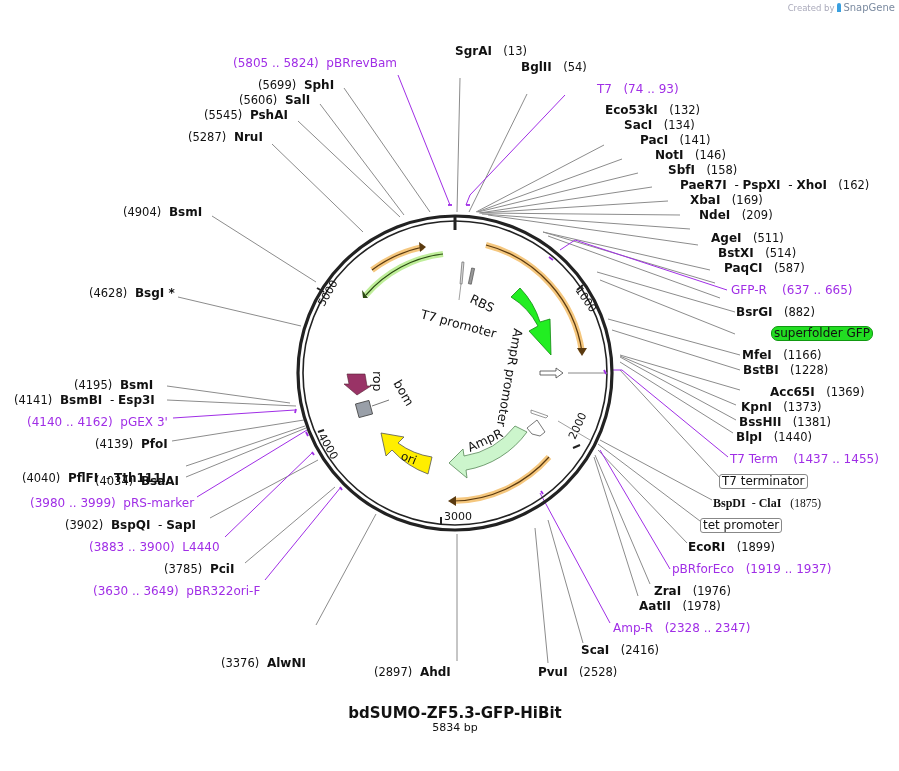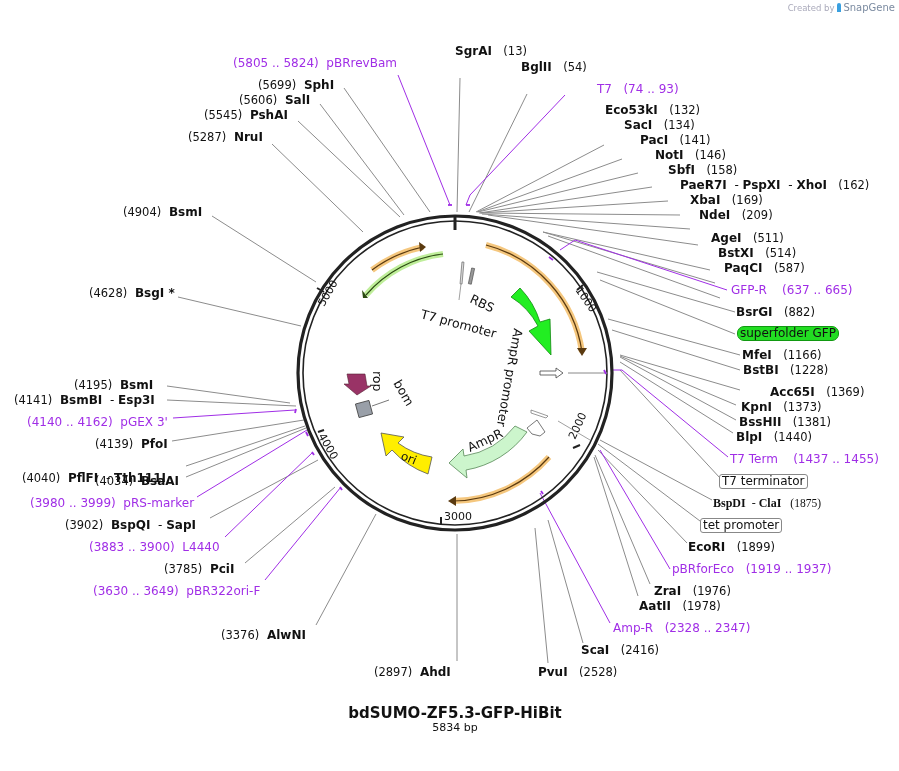--- a/index.html
+++ b/index.html
@@ -175,42 +175,42 @@
 <div class="lbl" style="left:668px; top:163px;"><span class="nm">SbfI</span>&nbsp;&nbsp;&nbsp;<span class="ps">(158)</span></div>
 <div class="lbl" style="left:680px; top:178px;"><span class="nm">PaeR7I</span>&nbsp;&nbsp;-&nbsp;<span class="nm">PspXI</span>&nbsp;&nbsp;-&nbsp;<span class="nm">XhoI</span>&nbsp;&nbsp;&nbsp;<span class="ps">(162)</span></div>
 <div class="lbl" style="left:690px; top:193px;"><span class="nm">XbaI</span>&nbsp;&nbsp;&nbsp;<span class="ps">(169)</span></div>
 <div class="lbl" style="left:699px; top:208px;"><span class="nm">NdeI</span>&nbsp;&nbsp;&nbsp;<span class="ps">(209)</span></div>
 <div class="lbl" style="left:711px; top:231px;"><span class="nm">AgeI</span>&nbsp;&nbsp;&nbsp;<span class="ps">(511)</span></div>
 <div class="lbl" style="left:718px; top:246px;"><span class="nm">BstXI</span>&nbsp;&nbsp;&nbsp;<span class="ps">(514)</span></div>
 <div class="lbl" style="left:724px; top:261px;"><span class="nm">PaqCI</span>&nbsp;&nbsp;&nbsp;<span class="ps">(587)</span></div>
 <div class="lbl primer" style="left:731px; top:283px;"><span>GFP-R</span>&nbsp;&nbsp;&nbsp;&nbsp;<span>(637 .. 665)</span></div>
 
 <div class="lbl" style="left:736px; top:305px;"><span class="nm">BsrGI</span>&nbsp;&nbsp;&nbsp;<span class="ps">(882)</span></div>
-<div class="feat-box green" style="left:737px; top:326px;border-radius:7px;">superfolder GFP</div>
+<div class="feat-box green" style="left:771px; top:326px;border-radius:7px;">superfolder GFP</div>
 <div class="lbl" style="left:742px; top:348px;"><span class="nm">MfeI</span>&nbsp;&nbsp;&nbsp;<span class="ps">(1166)</span></div>
 <div class="lbl" style="left:743px; top:363px;"><span class="nm">BstBI</span>&nbsp;&nbsp;&nbsp;<span class="ps">(1228)</span></div>
 <div class="lbl" style="left:770px; top:385px;"><span class="nm">Acc65I</span>&nbsp;&nbsp;&nbsp;<span class="ps">(1369)</span></div>
 <div class="lbl" style="left:741px; top:400px;"><span class="nm">KpnI</span>&nbsp;&nbsp;&nbsp;<span class="ps">(1373)</span></div>
 <div class="lbl" style="left:739px; top:415px;"><span class="nm">BssHII</span>&nbsp;&nbsp;&nbsp;<span class="ps">(1381)</span></div>
 <div class="lbl" style="left:736px; top:430px;"><span class="nm">BlpI</span>&nbsp;&nbsp;&nbsp;<span class="ps">(1440)</span></div>
 <div class="lbl primer" style="left:730px; top:452px;"><span>T7 Term</span>&nbsp;&nbsp;&nbsp;&nbsp;<span>(1437 .. 1455)</span></div>
 <div class="feat-box" style="left:719px; top:474px;">T7 terminator</div>
 
 <div class="lbl" style="left:713px; top:496px;font-family:Liberation Serif, serif;"><span class="nm">BspDI</span>&nbsp;&nbsp;-&nbsp;<span class="nm">ClaI</span>&nbsp;&nbsp;&nbsp;<span class="ps">(1875)</span></div>
 <div class="feat-box" style="left:700px; top:518px;">tet promoter</div>
 <div class="lbl" style="left:688px; top:540px;"><span class="nm">EcoRI</span>&nbsp;&nbsp;&nbsp;<span class="ps">(1899)</span></div>
 <div class="lbl primer" style="left:672px; top:562px;"><span>pBRforEco</span>&nbsp;&nbsp;&nbsp;<span>(1919 .. 1937)</span></div>
 <div class="lbl" style="left:654px; top:584px;"><span class="nm">ZraI</span>&nbsp;&nbsp;&nbsp;<span class="ps">(1976)</span></div>
 <div class="lbl" style="left:639px; top:599px;"><span class="nm">AatII</span>&nbsp;&nbsp;&nbsp;<span class="ps">(1978)</span></div>
 <div class="lbl primer" style="left:613px; top:621px;"><span>Amp-R</span>&nbsp;&nbsp;&nbsp;<span>(2328 .. 2347)</span></div>
 <div class="lbl" style="left:581px; top:643px;"><span class="nm">ScaI</span>&nbsp;&nbsp;&nbsp;<span class="ps">(2416)</span></div>
 <div class="lbl" style="left:538px; top:665px;"><span class="nm">PvuI</span>&nbsp;&nbsp;&nbsp;<span class="ps">(2528)</span></div>
 
 <div class="lbl" style="left:374px; top:665px;"><span class="ps">(2897)</span>&nbsp;&nbsp;<span class="nm">AhdI</span></div>
-<div class="lbl" style="left:221px; top:628px;"><span class="ps">(3376)</span>&nbsp;&nbsp;<span class="nm">AlwNI</span></div>
+<div class="lbl" style="left:221px; top:656px;"><span class="ps">(3376)</span>&nbsp;&nbsp;<span class="nm">AlwNI</span></div>
 <div class="lbl primer" style="left:93px; top:584px;"><span>(3630 .. 3649)</span>&nbsp;&nbsp;<span>pBR322ori-F</span></div>
 <div class="lbl" style="left:164px; top:562px;"><span class="ps">(3785)</span>&nbsp;&nbsp;<span class="nm">PciI</span></div>
 <div class="lbl primer" style="left:89px; top:540px;"><span>(3883 .. 3900)</span>&nbsp;&nbsp;<span>L4440</span></div>
 <div class="lbl" style="left:65px; top:518px;"><span class="ps">(3902)</span>&nbsp;&nbsp;<span class="nm">BspQI</span>&nbsp;&nbsp;-&nbsp;<span class="nm">SapI</span></div>
 <div class="lbl primer" style="left:30px; top:496px;"><span>(3980 .. 3999)</span>&nbsp;&nbsp;<span>pRS-marker</span></div>
 <div class="lbl" style="left:95px; top:474px;"><span class="ps">(4034)</span>&nbsp;&nbsp;<span class="nm">BsaAI</span></div>
 <div class="lbl" style="left:22px; top:459px;margin-top:12px;"><span class="ps">(4040)</span>&nbsp;&nbsp;<span class="nm">PflFI</span>&nbsp;&nbsp;-&nbsp;<span class="nm">Tth111I</span></div>
 <div class="lbl" style="left:95px; top:437px;"><span class="ps">(4139)</span>&nbsp;&nbsp;<span class="nm">PfoI</span></div>
 <div class="lbl primer" style="left:27px; top:415px;"><span>(4140 .. 4162)</span>&nbsp;&nbsp;<span>pGEX 3'</span></div>
 <div class="lbl" style="left:14px; top:393px;"><span class="ps">(4141)</span>&nbsp;&nbsp;<span class="nm">BsmBI</span>&nbsp;&nbsp;-&nbsp;<span class="nm">Esp3I</span></div>

